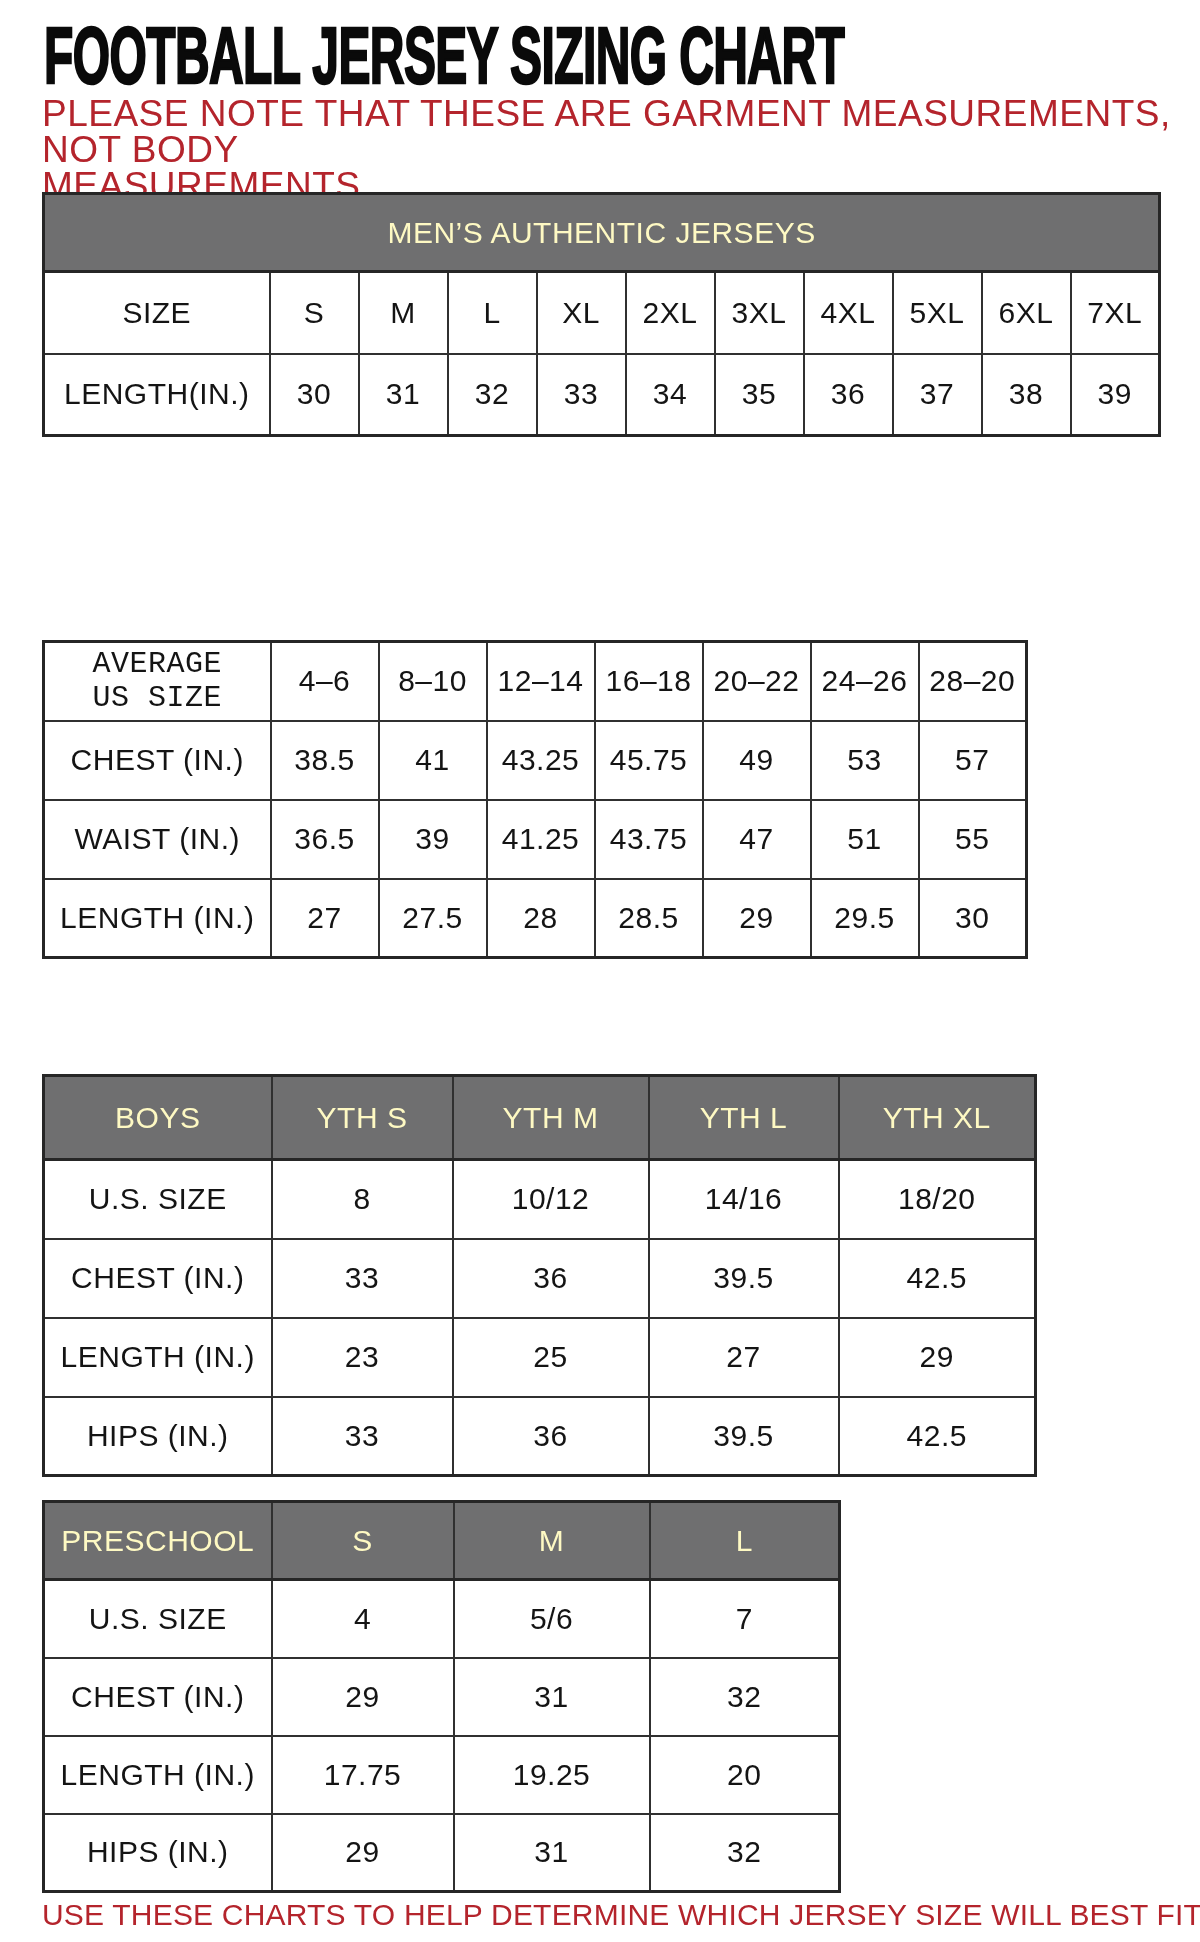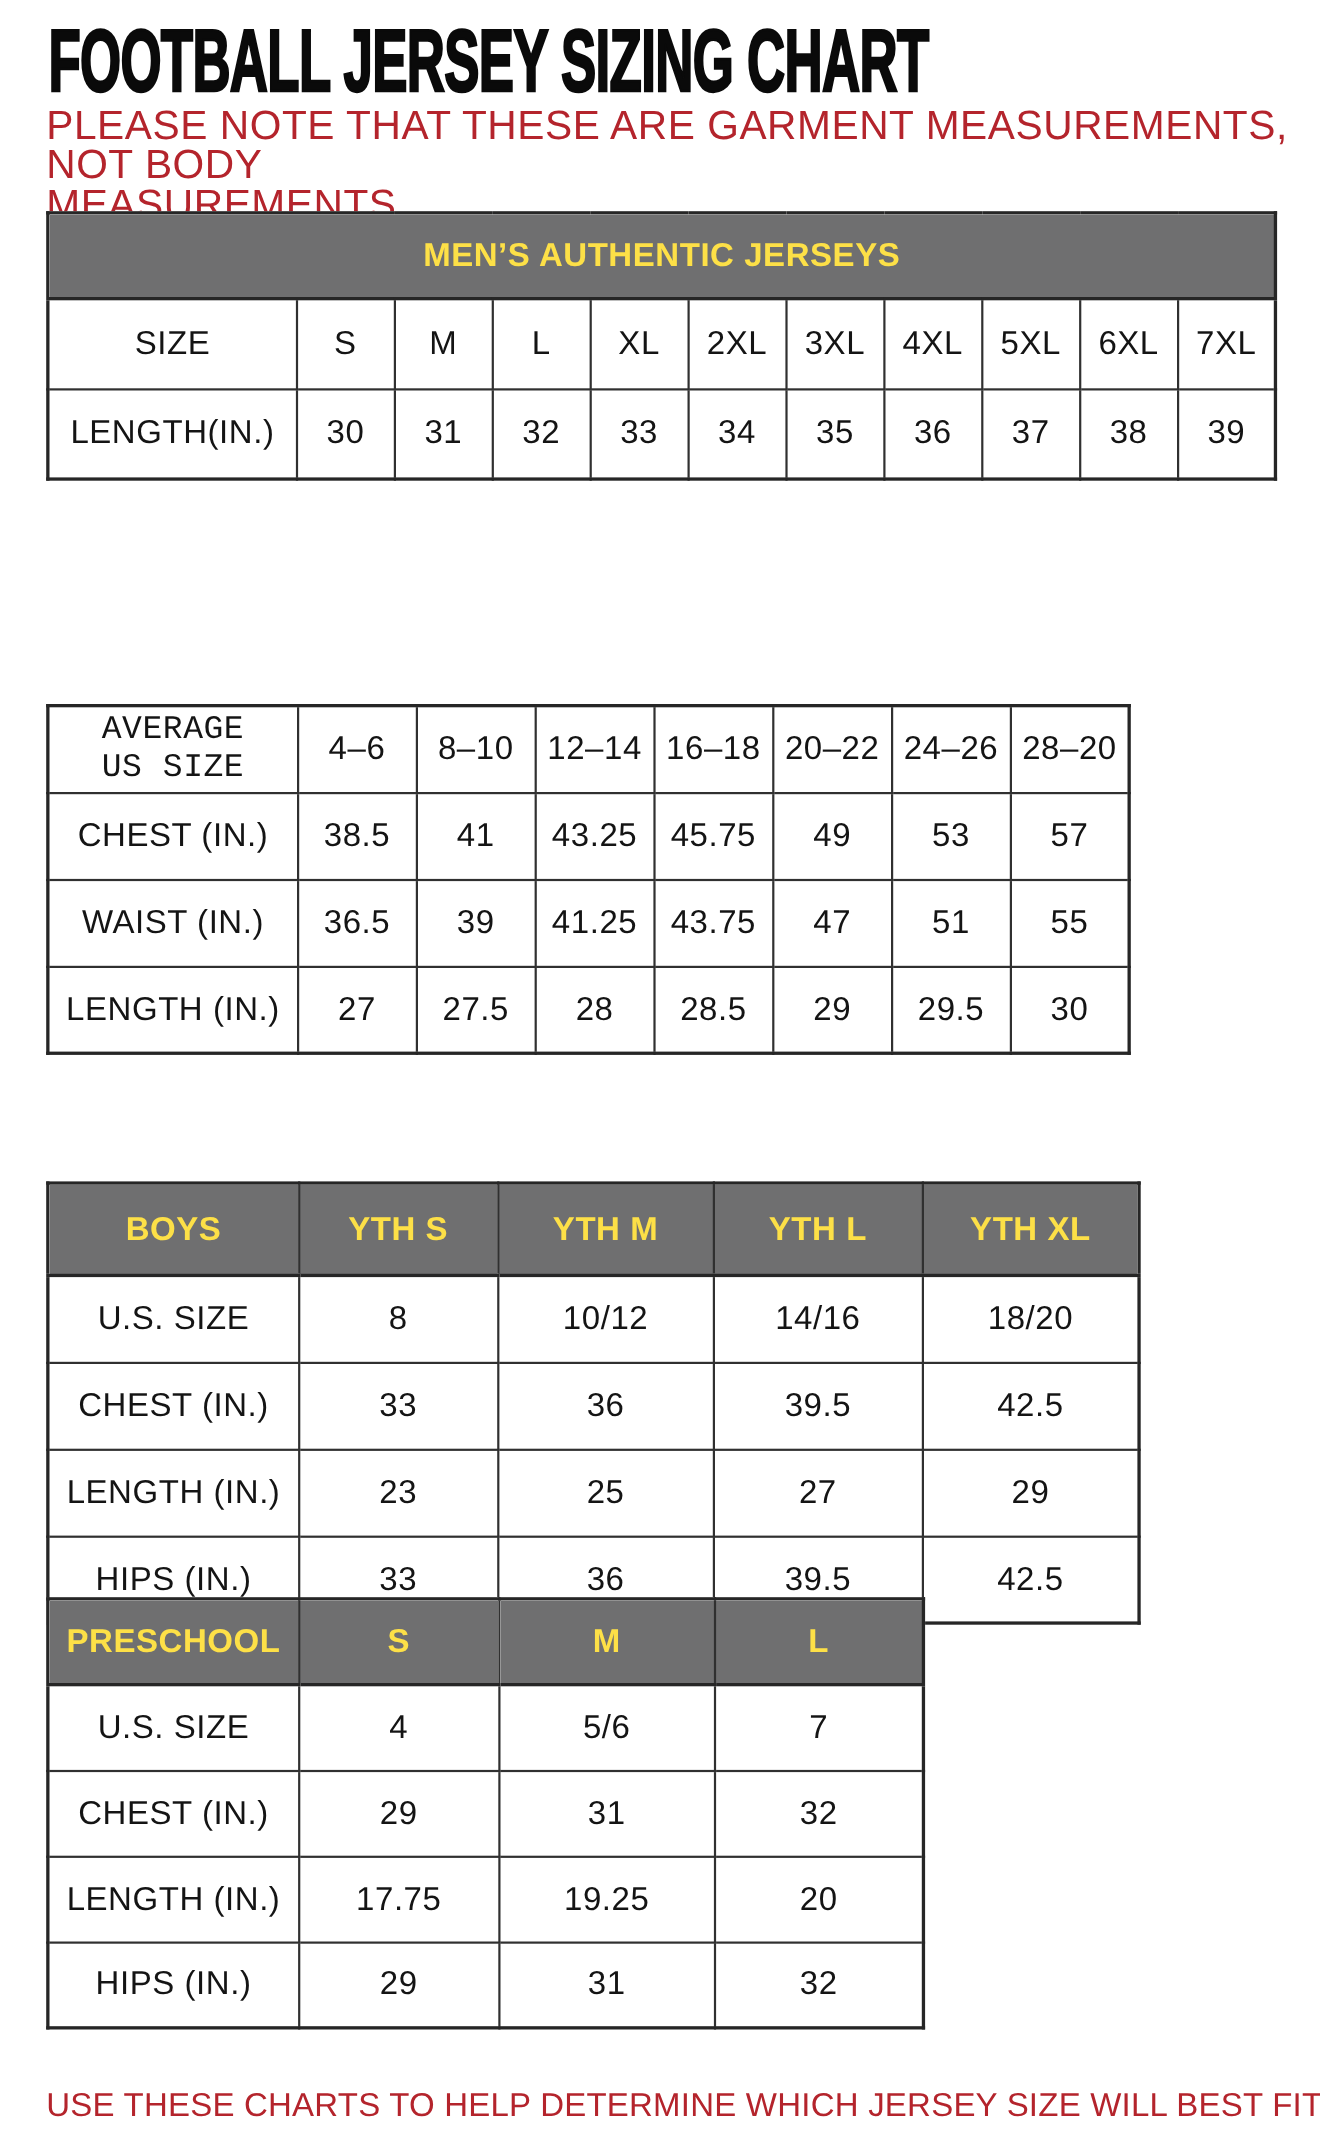--- a/index.html
+++ b/index.html
@@ -45,41 +45,40 @@
   table.sizing-table td {
     border:2px solid #303030;
     text-align:center; vertical-align:middle;
     font-size:30px; padding:0 4px;
     letter-spacing:0.5px;
     overflow:hidden;
   }
   
   table.sizing-table td.gh {
     background:var(--header_gray,#6f6f70);
-    color:#fde047;
+    color:#fef9c3;
     border-bottom:3px solid var(--border_dark,#262626);
-    font-weight:bold;
   }
   table.sizing-table tr.head td.gh + td.gh { border-left:2px solid #d9d9d9; }
   td.band { font-size:34px; letter-spacing:2px; }
   td.wrap2 { white-space:pre-line; line-height:1.15;font-family:Liberation Mono, monospace; }
 
   #mens      { left:42px; top:192px;  width:1118px; }
   #mens tr.band-row { height:78px; }
   #mens tr.r        { height:82px; }
 
   #womens    { left:42px; top:640px;  width:983px; }
   #womens tr.head { height:78px; }
   #womens tr.r    { height:79px; }
 
   #boys      { left:42px; top:1074px; width:992px; }
   #boys tr.head { height:84px; }
   #boys tr.r    { height:79px; }
 
-  #preschool { left:42px; top:1452px; width:796px; }
+  #preschool { left:42px; top:1500px; width:796px; }
   #preschool tr.head { height:78px; }
   #preschool tr.r    { height:78px; }
 </style>
 </head>
 <body>
 
 <div class="page-title">FOOTBALL JERSEY SIZING CHART</div>
 <div class="top-note">PLEASE NOTE THAT THESE ARE GARMENT MEASUREMENTS, NOT BODY
 MEASUREMENTS</div>
 

